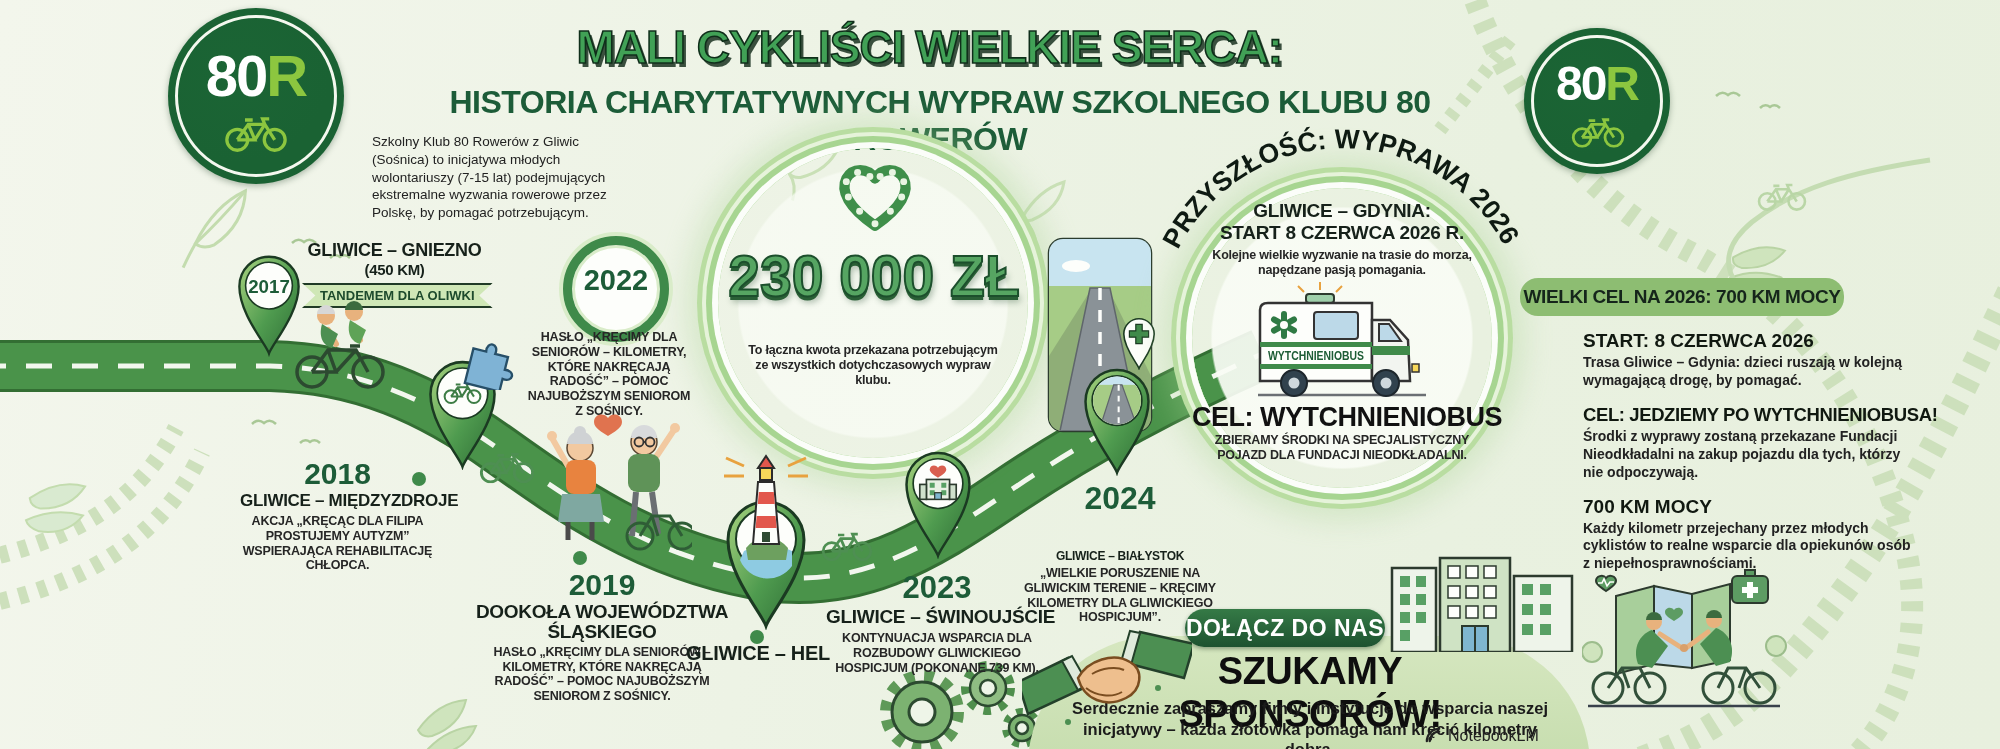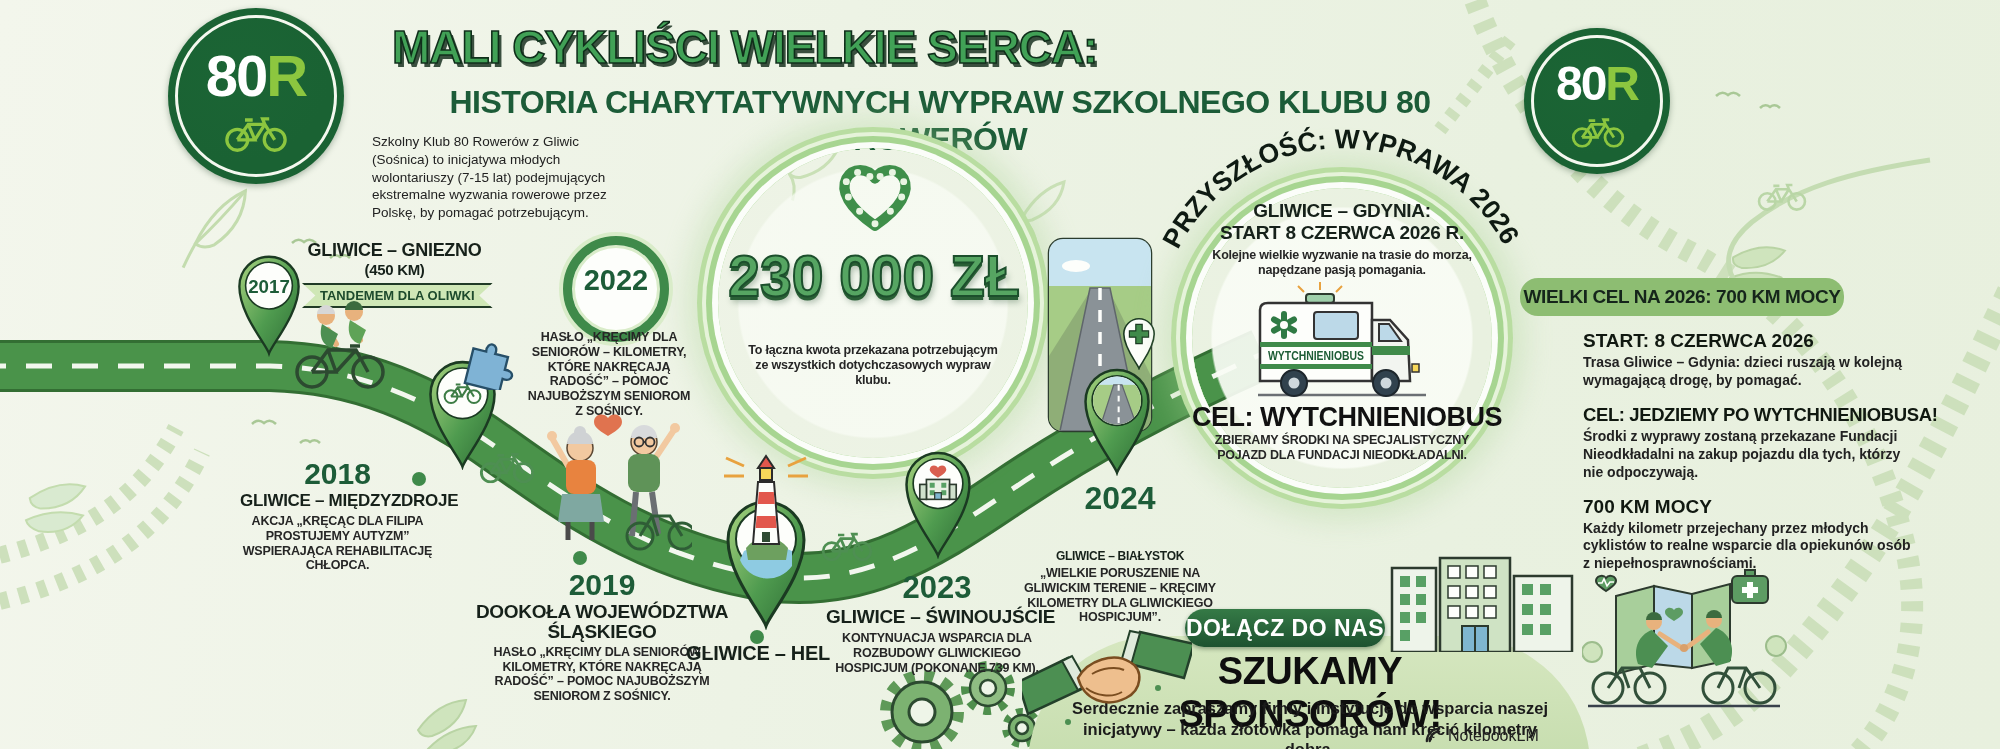--- a/index.html
+++ b/index.html
@@ -4,21 +4,21 @@
 <style>
   html,body{margin:0;padding:0;background:#fff;}
   #canvas{position:relative;width:2000px;height:749px;overflow:hidden;
     background:linear-gradient(100deg,#f3f6ec 0%,#edf3e5 40%,#e9f1e0 72%,#e8f0de 100%);
     font-family:"Liberation Sans",sans-serif;color:#1c1c1c;}
   .abs{position:absolute;}
   .c{text-align:center;}
   .b{font-weight:bold;}
   .nw{white-space:nowrap;}
   
-  .hd-title{left:392px;top:20px;width:890px;text-align:left;font-size:46px;font-weight:bold;
+  .hd-title{left:392px;top:20px;width:890px;text-align:right;font-size:46px;font-weight:bold;
     color:#41a156;-webkit-text-stroke:1.6px #0f2e1a;text-shadow:3px 4px 0 rgba(12,38,20,.8);letter-spacing:-1px;}
   .hd-sub{left:410px;top:84px;width:1060px;text-align:center;font-size:32px;font-weight:bold;color:#1c5c38;letter-spacing:-0.5px;}
   .intro{left:372px;top:133px;width:256px;font-size:13.5px;font-weight:normal;line-height:1.32;color:#222;}
   
   .logo{border-radius:50%;background:radial-gradient(circle at 40% 35%,#23754022,transparent 60%),#1a6233;
     box-shadow:0 2px 6px rgba(30,60,35,.35);}
   .logo .ring{position:absolute;inset:7px;border:3px solid #f4f8ef;border-radius:50%;}
   .logo .t{position:absolute;width:100%;text-align:center;font-weight:bold;}
   
   .glow{border-radius:50%;

